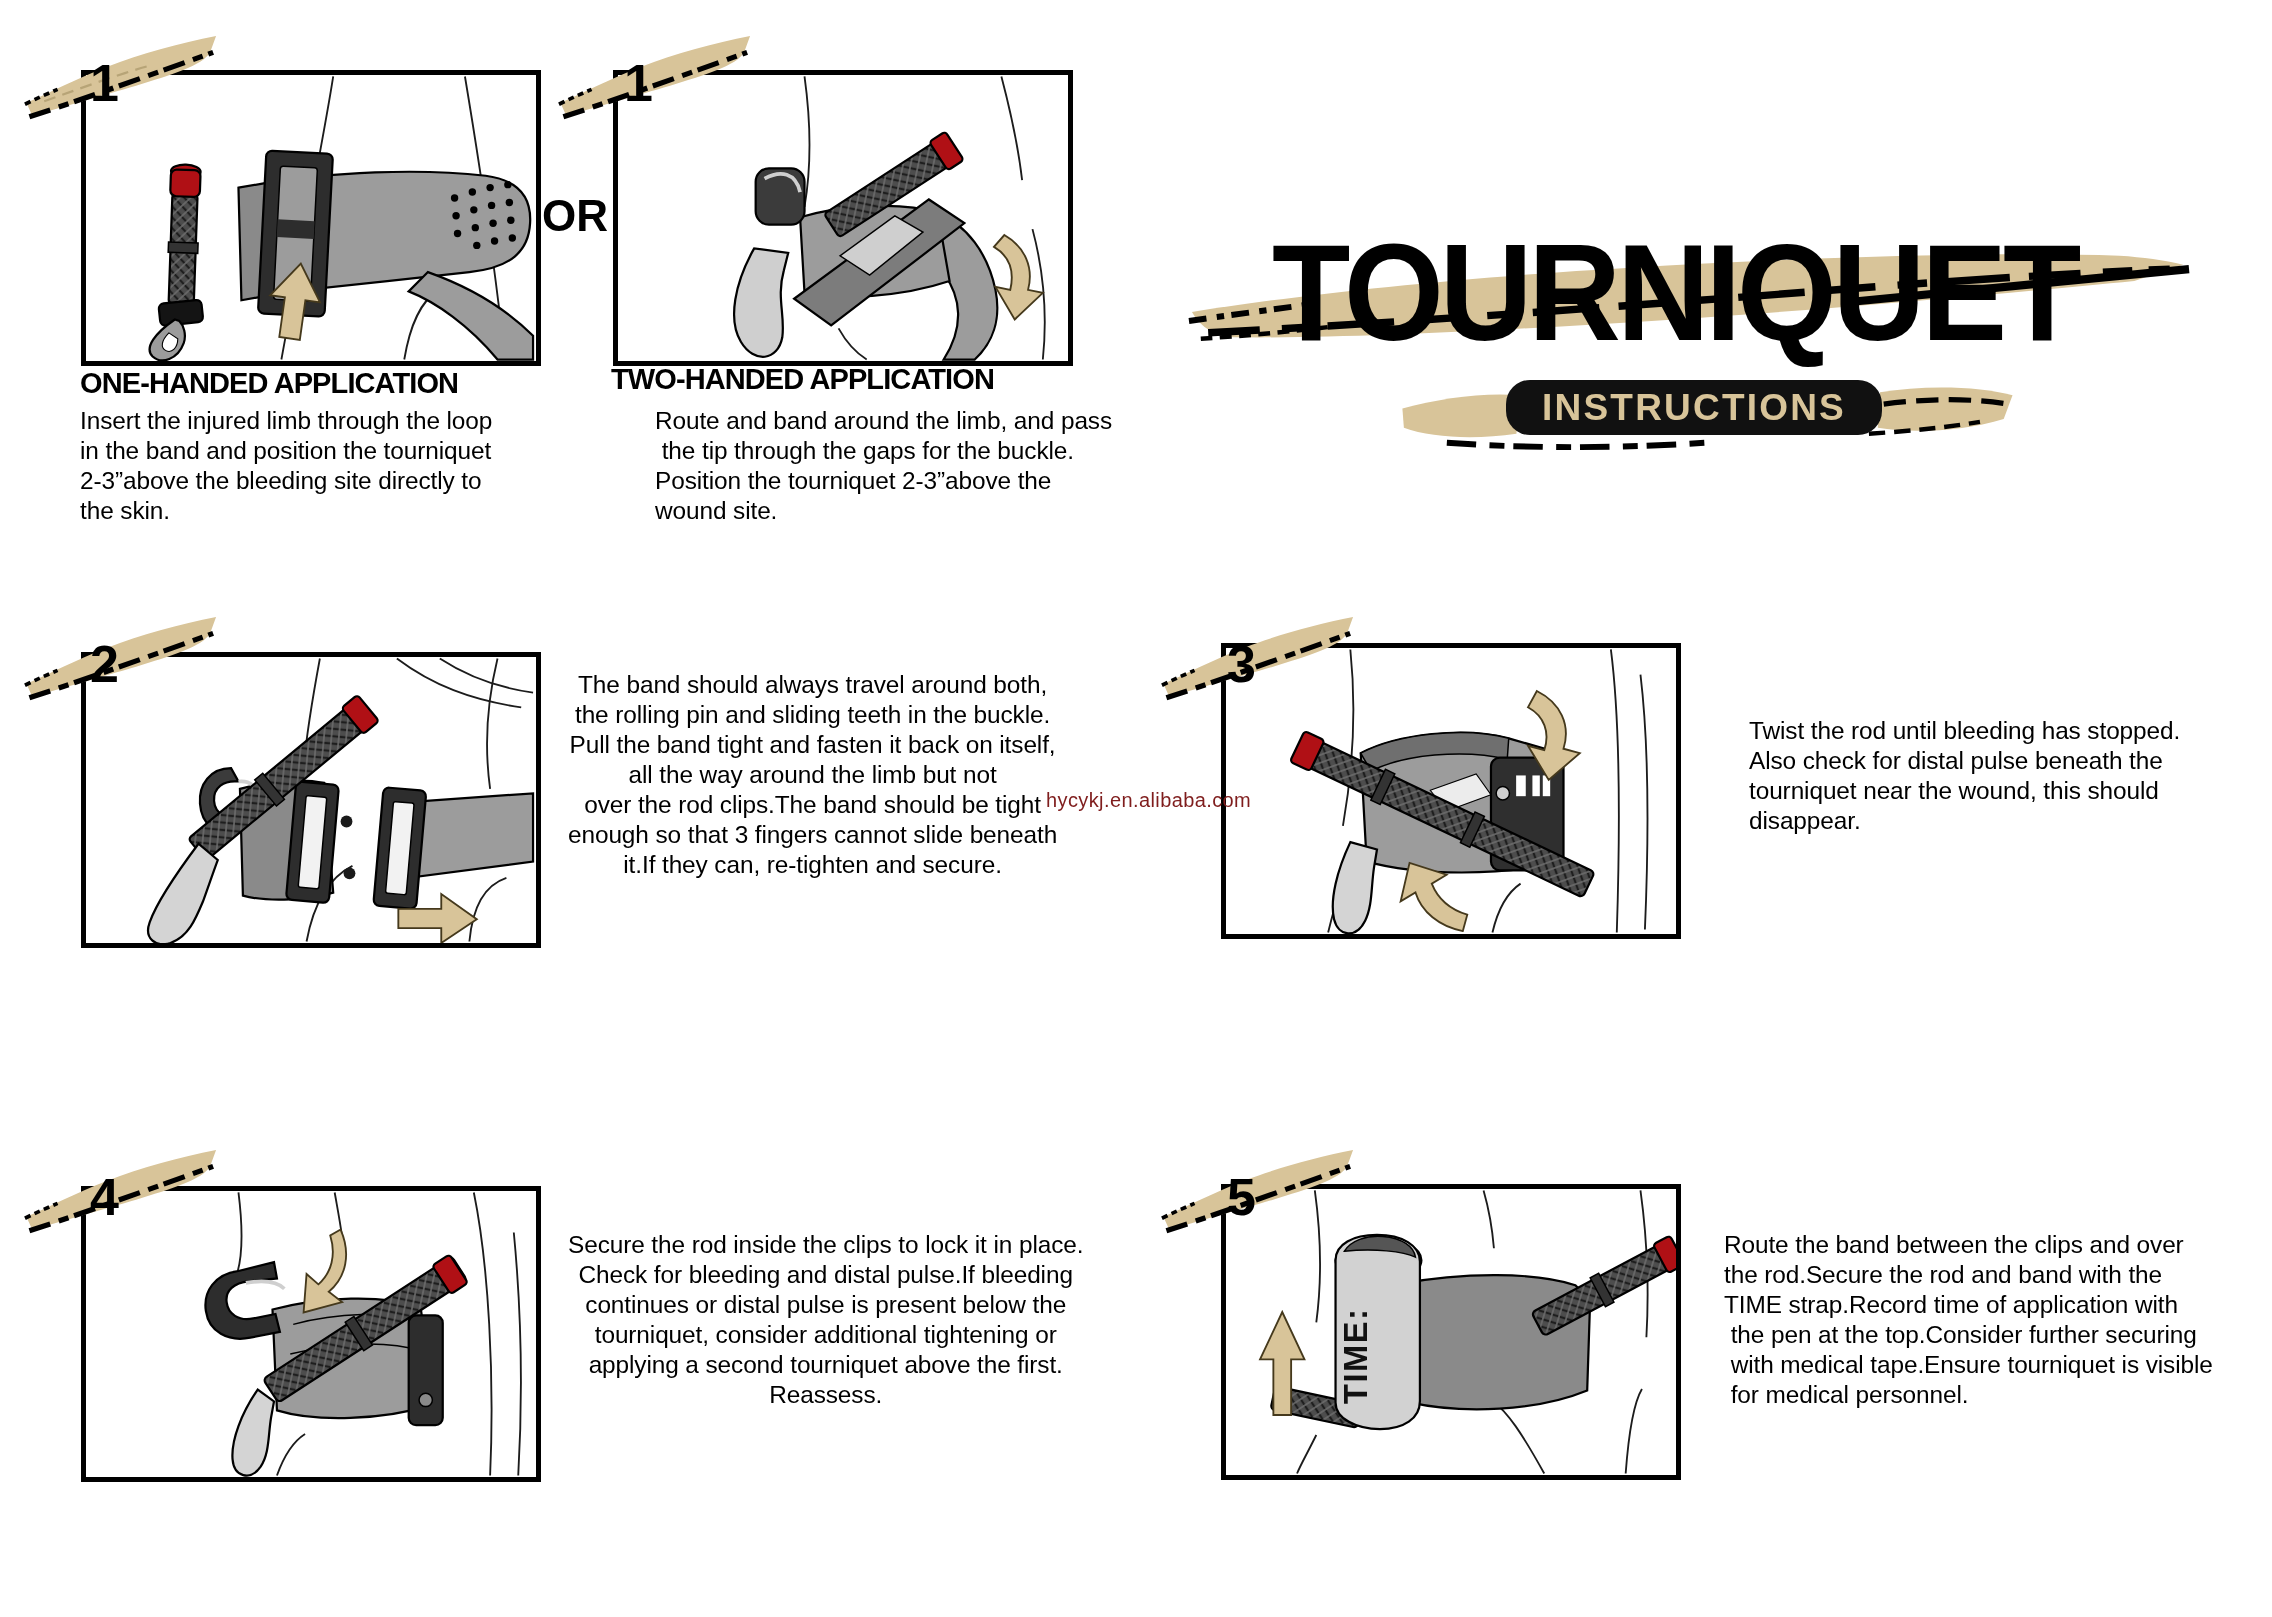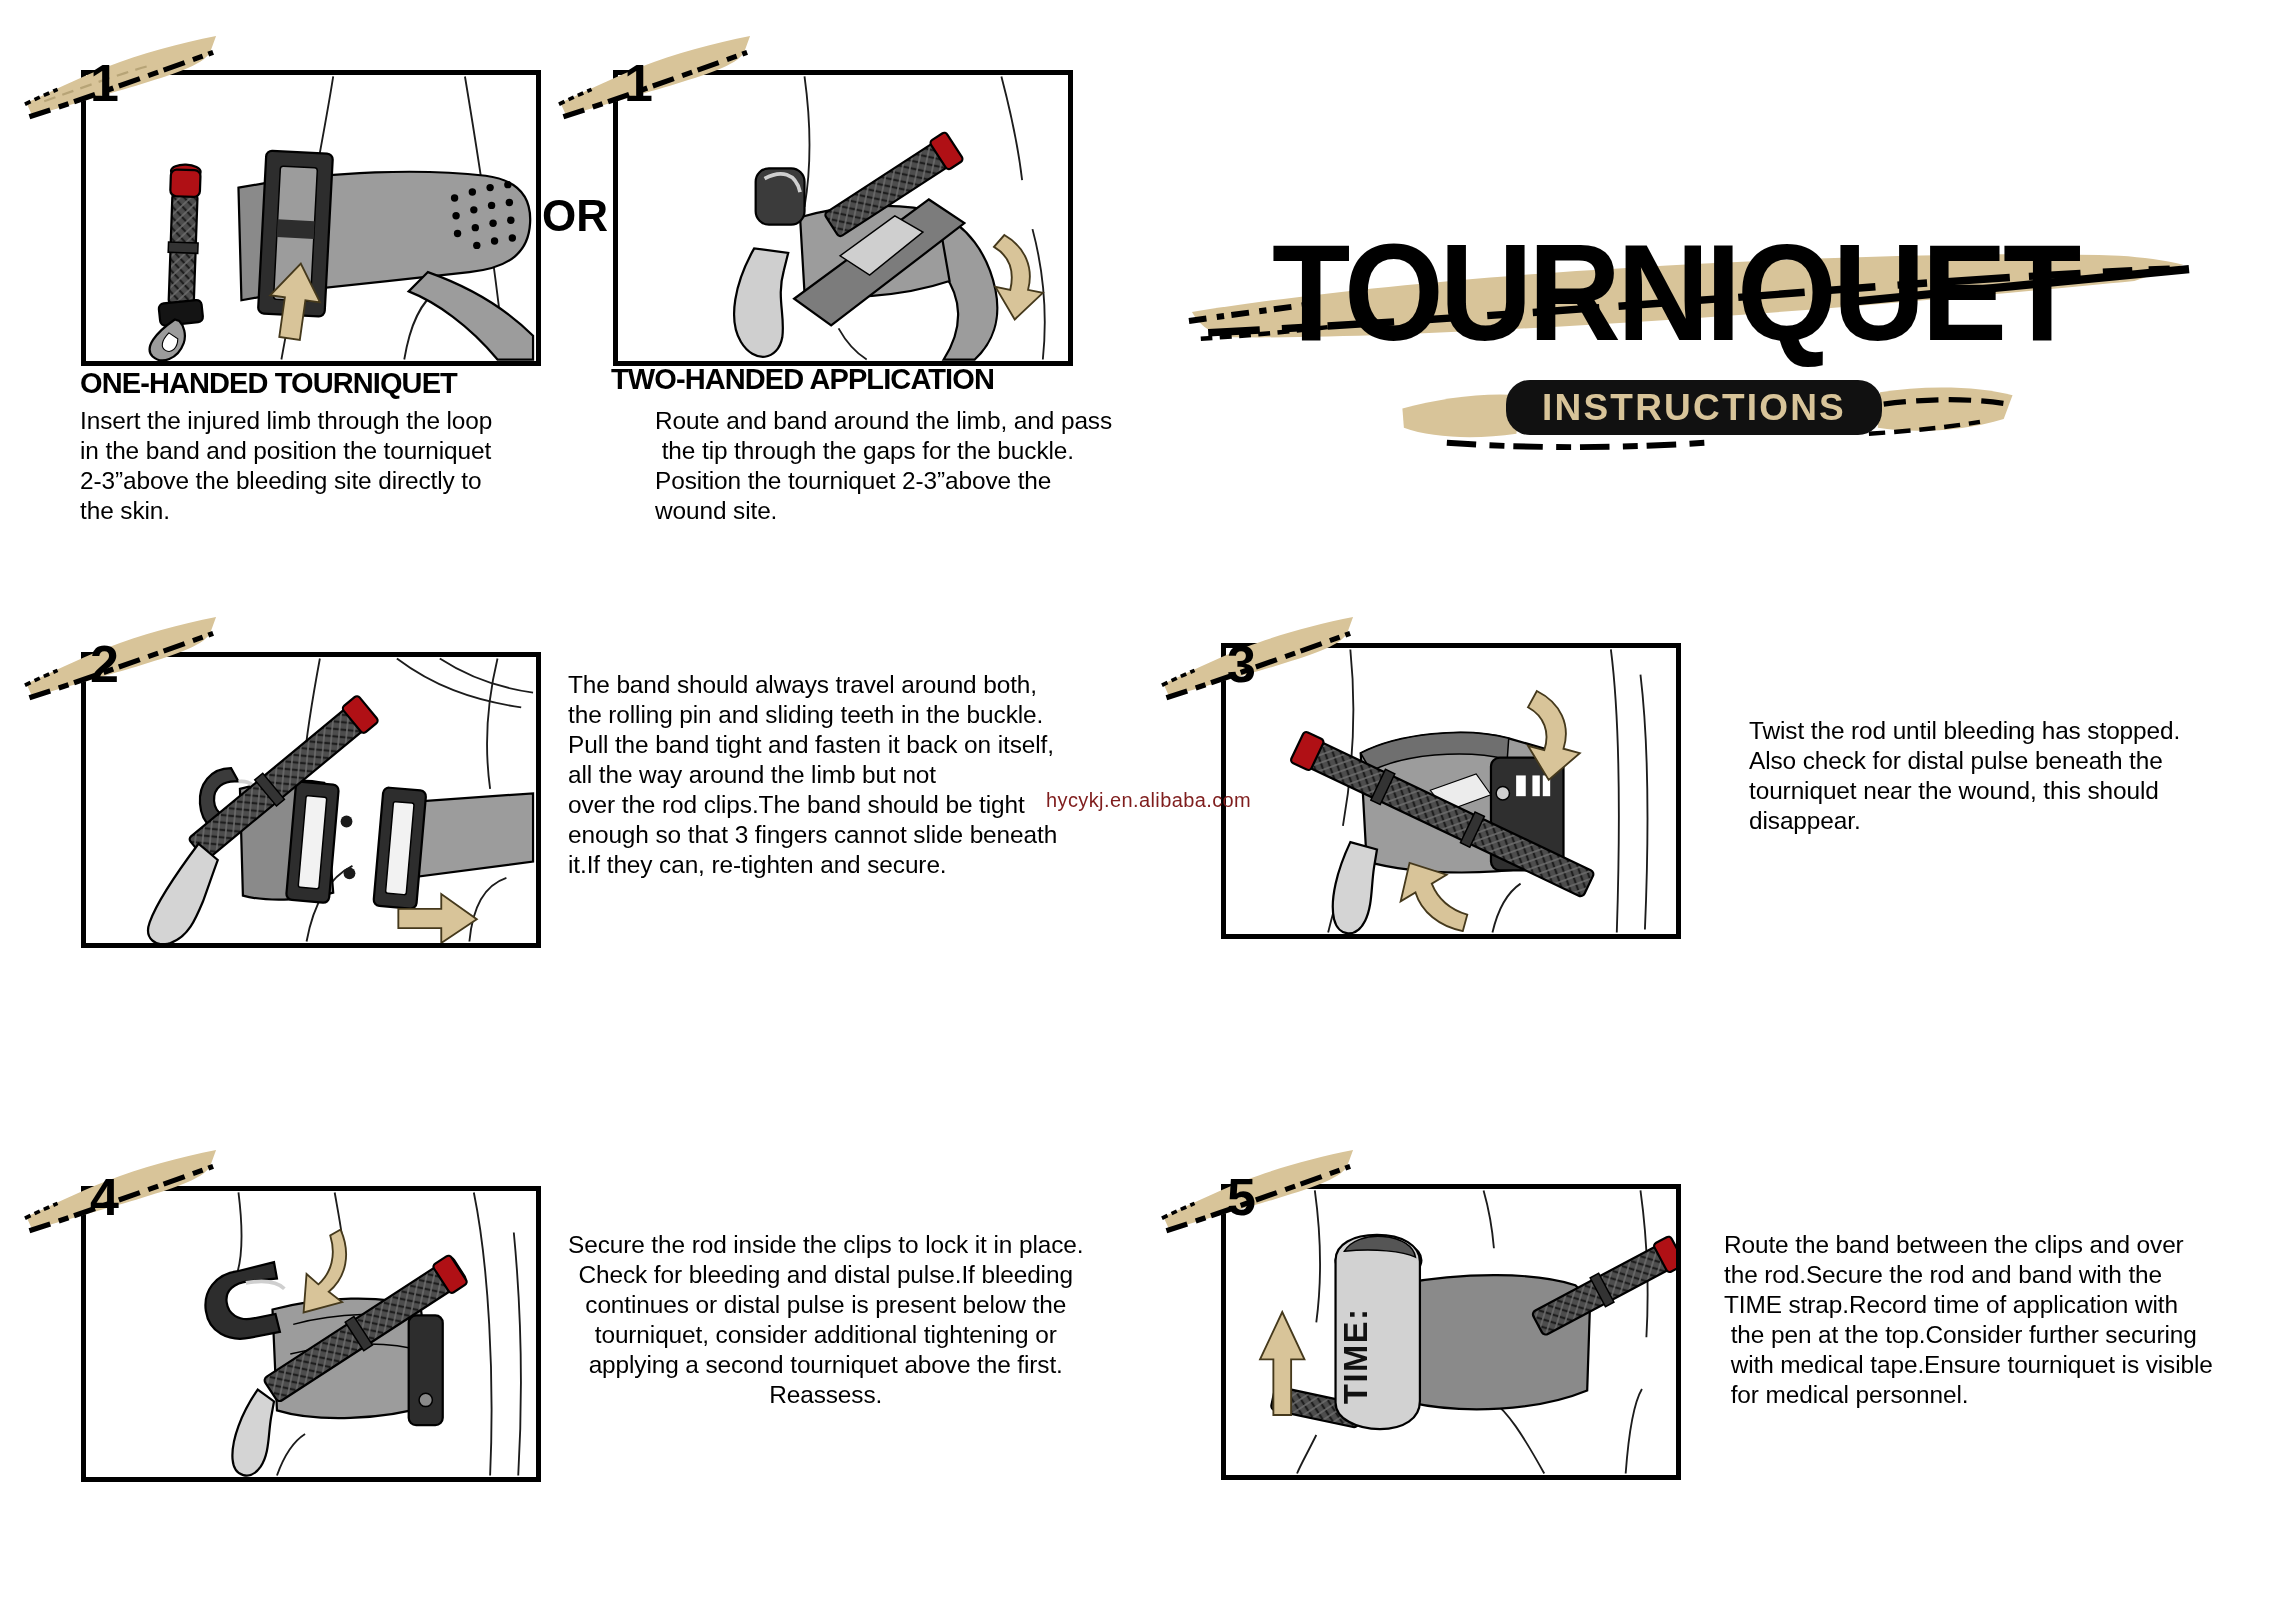--- a/index.html
+++ b/index.html
@@ -146,21 +146,21 @@
 
   <div class="badge" style="left:556px;top:30px;">
     <svg viewBox="0 0 270 140">
       <path d="M6,98 C34,86 72,66 116,49 C158,33 214,17 262,8 L254,30 C244,48 200,61 154,75 C110,88 52,104 14,116 Z" fill="#d8c499"></path>
       <path d="M10,117 C60,101 152,68 258,30" stroke="#000" stroke-width="7" fill="none" stroke-dasharray="30 12 14 8"></path>
       <path d="M4,100 C20,92 34,86 48,80" stroke="#000" stroke-width="5" fill="none" stroke-dasharray="8 6"></path>
     </svg>
     <span class="badge-num">1</span>
   </div>
 
-  <div class="step-heading" style="left:80px;top:367px;">ONE-HANDED TOURNIQUET</div>
+  <div class="step-heading" style="left:80px;top:367px;">ONE-HANDED APPLICATION</div>
   <div class="step-text" style="left:80px;top:406px;">Insert the injured limb through the loop
 in the band and position the tourniquet
 2-3”above the bleeding site directly to
 the skin.</div>
 
   <div class="step-heading" style="left:611px;top:351px;margin-top:12px;">TWO-HANDED APPLICATION</div>
   <div class="step-text" style="left:611px;top:406px;margin-left:44px;">Route and band around the limb, and pass
  the tip through the gaps for the buckle.
 Position the tourniquet 2-3”above the
 wound site.</div>
@@ -205,21 +205,21 @@
 
   <div class="badge" style="left:22px;top:611px;">
     <svg viewBox="0 0 270 140">
       <path d="M6,98 C34,86 72,66 116,49 C158,33 214,17 262,8 L254,30 C244,48 200,61 154,75 C110,88 52,104 14,116 Z" fill="#d8c499"></path>
       <path d="M10,117 C60,101 152,68 258,30" stroke="#000" stroke-width="7" fill="none" stroke-dasharray="30 12 14 8"></path>
       <path d="M4,100 C20,92 34,86 48,80" stroke="#000" stroke-width="5" fill="none" stroke-dasharray="8 6"></path>
     </svg>
     <span class="badge-num">2</span>
   </div>
 
-  <div class="step-text" style="left:568px;top:670px;">The band should always travel around both,
+  <div class="step-text" style="left:568px;top:670px;text-align:center;">The band should always travel around both,
 the rolling pin and sliding teeth in the buckle.
 Pull the band tight and fasten it back on itself,
 all the way around the limb but not
 over the rod clips.The band should be tight
 enough so that 3 fingers cannot slide beneath
 it.If they can, re-tighten and secure.</div>
   <div class="watermark">hycykj.en.alibaba.com</div>
 
   <div class="panel" style="left:1221px;top:643px;">
     <svg viewBox="0 0 608 386" preserveAspectRatio="none">

